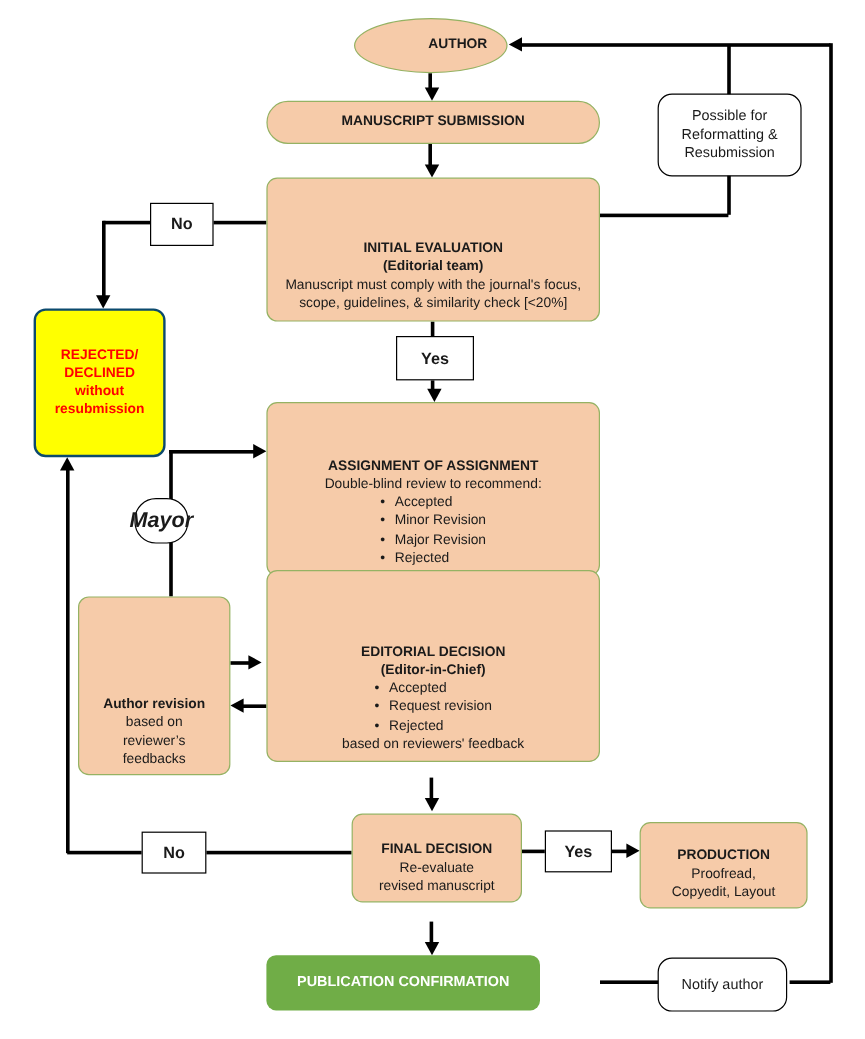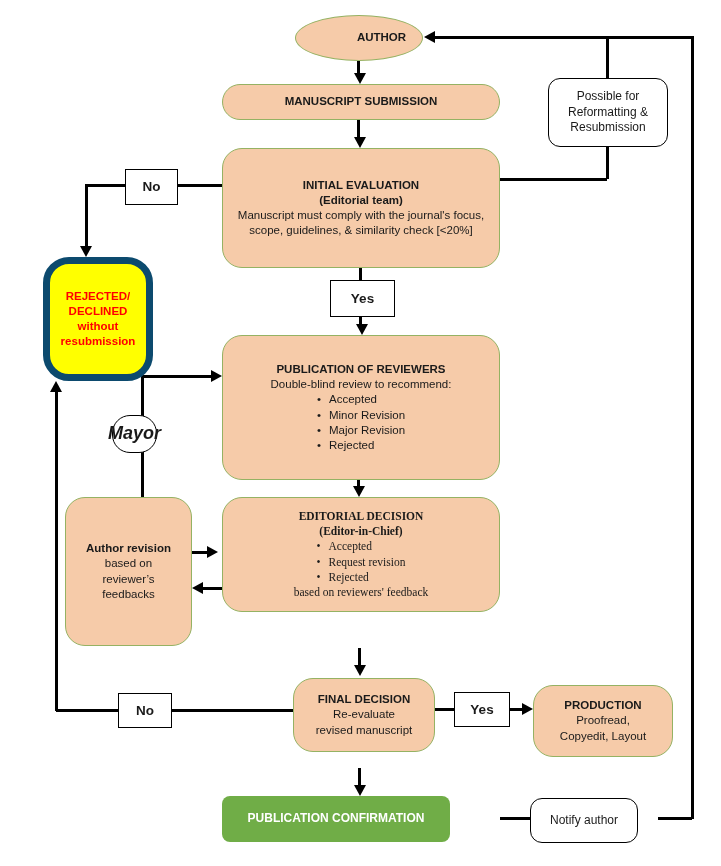--- a/index.html
+++ b/index.html
@@ -16,23 +16,23 @@
   .arr.left{border-top:6px solid transparent;border-bottom:6px solid transparent;border-right:11px solid #000;}
   
   .node{
     position:absolute;z-index:2;box-sizing:border-box;
     display:flex;flex-direction:column;align-items:center;justify-content:center;
     text-align:center;line-height:1.32;font-size:11.5px;
   }
   .peach{background:#F6CBA9;border:1.5px solid #95B263;}
   .ellipse{background:#F6CBA9;border:1.5px solid #95B263;border-radius:50%;}
   .whitebox{background:#ffffff;border:1.6px solid #000;}
-  .yellowbox{background:#FFFF00;border:7px solid #0c4a6e;border-radius:26px;color:#FF0000;margin-left:15px;}
+  .yellowbox{background:#FFFF00;border:2px solid #0c4a6e;border-radius:10px;color:#FF0000;}
   .greenbox{background:#70AD47;color:#ffffff;border-radius:8px;}
-  .r18{border-radius:20px;}
+  .r18{border-radius:9px;justify-content:flex-end;}
   .r8{border-radius:18px;}
   .r12{border-radius:12px;}
   .b{font-weight:bold;}
   .edge-label{font-size:13.5px;font-weight:bold;}
   .bullets{display:inline-block;text-align:left;}
   .bullet{display:flex;gap:8px;align-items:flex-start;}
   .bullet::before{content:"\2022";}
 </style>
 </head>
 <body>
@@ -109,21 +109,21 @@
     <div class="b">REJECTED/</div>
     <div class="b">DECLINED</div>
     <div style="max-width:82px;font-weight:bold;">without resubmission</div>
   </div>
 
   <div class="node whitebox edge-label" style="left:330px;top:280px;width:65px;height:37px;">
     <span>Yes</span>
   </div>
 
   <div class="node peach r18" style="left:222px;top:335px;width:278px;height:145px;padding:6px 10px;">
-    <div class="b">PUBLICATION OF REVIEWERS</div>
+    <div class="b">ASSIGNMENT OF ASSIGNMENT</div>
     <div>Double-blind review to recommend:</div>
     <div class="bullets">
       <div class="bullet">
           <span>Accepted</span>
         </div>
       <div class="bullet">
           <span>Minor Revision</span>
         </div>
       <div class="bullet">
           <span>Major Revision</span>
@@ -136,21 +136,21 @@
 
   <div class="node whitebox r8" style="left:112px;top:415px;width:45px;height:38px;font-size:18px;font-style:italic;">
     <span class="b">Mayor</span>
   </div>
 
   <div class="node peach r18" style="left:65px;top:497px;width:127px;height:149px;padding:4px 20px;">
     <div class="b">Author revision</div>
     <div>based on reviewer’s feedbacks</div>
   </div>
 
-  <div class="node peach r18" style="left:222px;top:497px;width:278px;height:115px;padding:6px 10px;font-family:Liberation Serif, serif;">
+  <div class="node peach r18" style="left:222px;top:475px;width:278px;height:160px;padding:6px 10px;">
     <div class="b">EDITORIAL DECISION</div>
     <div class="b">(Editor-in-Chief)</div>
     <div class="bullets">
       <div class="bullet">
           <span>Accepted</span>
         </div>
       <div class="bullet">
           <span>Request revision</span>
         </div>
       <div class="bullet">
@@ -177,17 +177,17 @@
   <div class="node peach r18" style="left:533px;top:685px;width:140px;height:72px;padding:4px 8px;">
     <div class="b">PRODUCTION</div>
     <div>Proofread,</div>
     <div>Copyedit, Layout</div>
   </div>
 
   <div class="node greenbox" style="left:222px;top:796px;width:228px;height:46px;">
     <span class="b" style="font-size:12px;">PUBLICATION CONFIRMATION</span>
   </div>
 
-  <div class="node whitebox r12" style="left:530px;top:798px;width:108px;height:45px;font-size:12px;">
+  <div class="node whitebox r12" style="left:548px;top:798px;width:108px;height:45px;font-size:12px;">
     <span>Notify author</span>
   </div>
 
 </div>
 
 </body></html>

